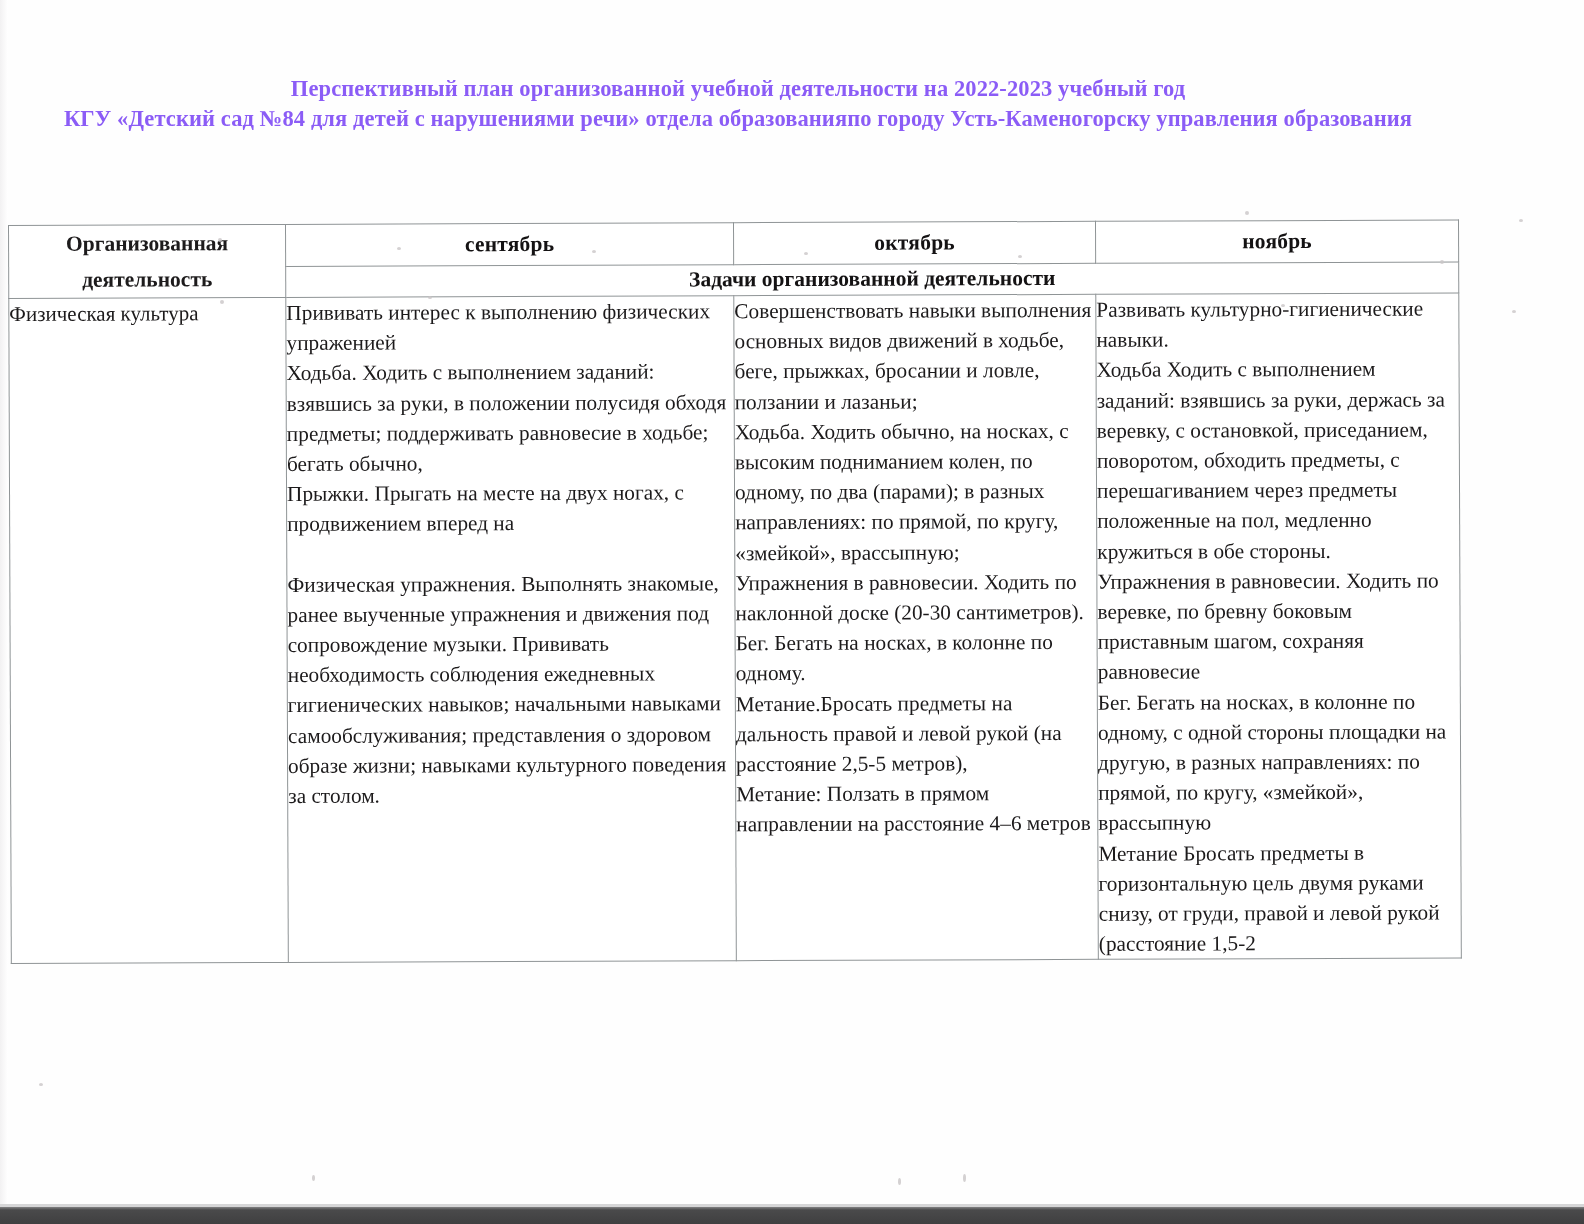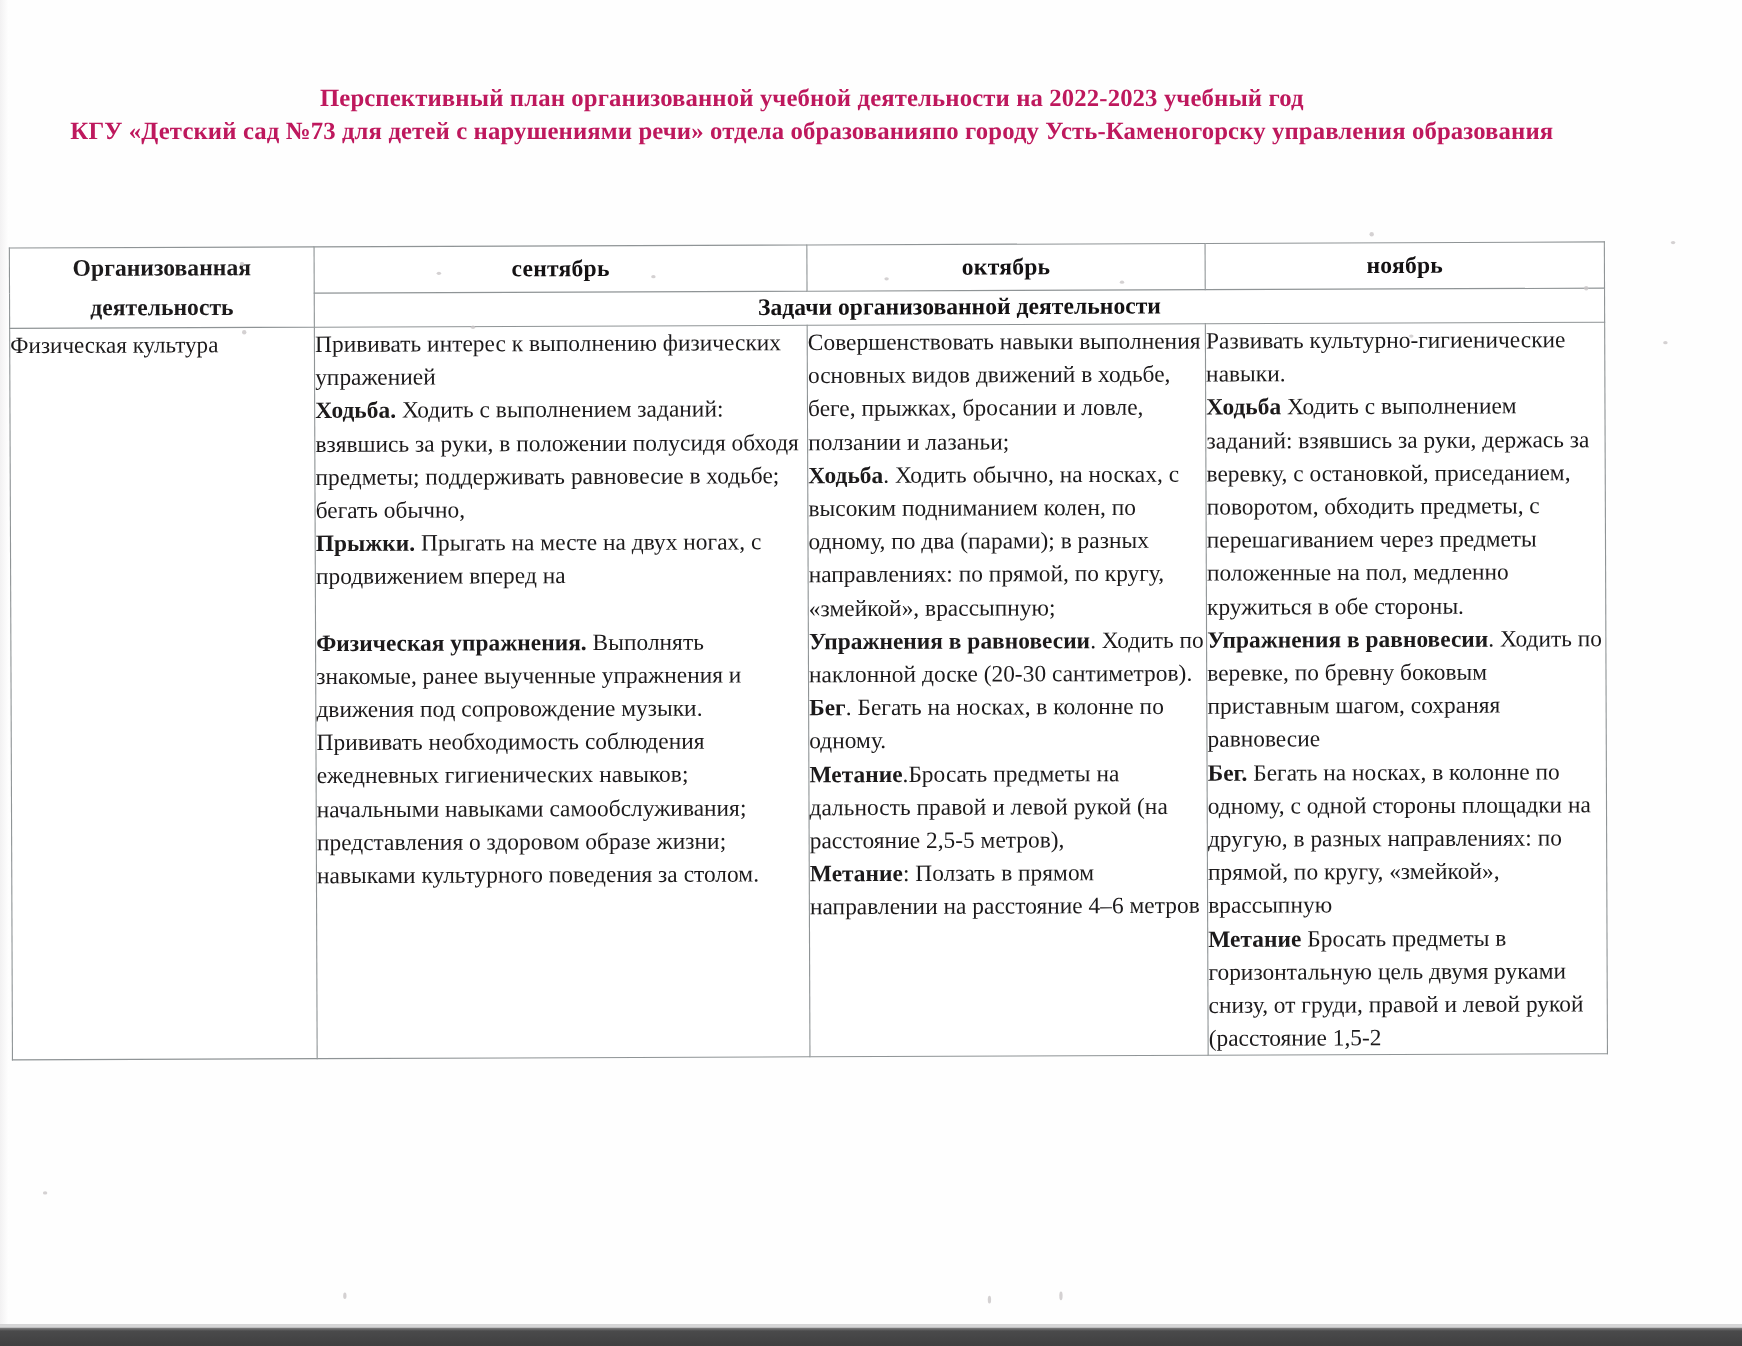--- a/index.html
+++ b/index.html
@@ -53,21 +53,21 @@
   .titles {
     position: absolute;
     left: 18px;
     top: 74px;
     width: 1440px;
     text-align: center;
     font-weight: bold;
     font-size: 22.5px;
     line-height: 30px;
     letter-spacing: 0.1px;
-    color: #be185d;
+    color: #8b5cf6;
   }
   .title-line { display: block; }
   .title-line.l1 { padding: 0 22px; }
   .title-line.l2 { text-align: center; }
   .title-line.l4 { }
 
   
   .tbl-wrap {
     position: absolute;
     left: 8px;
@@ -136,40 +136,40 @@
     text-align: left;
     hyphens: none;
   }
   .body-cell p {
     margin: 0;
   }
   .body-cell .gap {
     display: block;
     height: 30px;
   }
-  b, .bold { font-weight: bold; }
+  b, .bold { font-weight: normal; }
 
   
   .speck {
     position: absolute;
     background: #c9c6c7;
     border-radius: 50%;
     opacity: .8;
   }
 </style>
 </head>
 <body>
 
 <div class="page">
 
   <div class="scan-left-edge"></div>
 
   <div class="titles">
     <span class="title-line l1">Перспективный план организованной учебной деятельности на 2022-2023 учебный год</span>
-    <span class="title-line l3">КГУ «Детский сад №73  для детей с нарушениями речи» отдела образованияпо городу Усть-Каменогорску управления образования</span>
+    <span class="title-line l3">КГУ «Детский сад №84  для детей с нарушениями речи» отдела образованияпо городу Усть-Каменогорску управления образования</span>
   </div>
 
   <div class="tbl-wrap">
     <table class="plan">
       <colgroup>
         <col class="c-act">
           <col class="c-sep">
           <col class="c-oct">
           <col class="c-nov">
       </colgroup>

